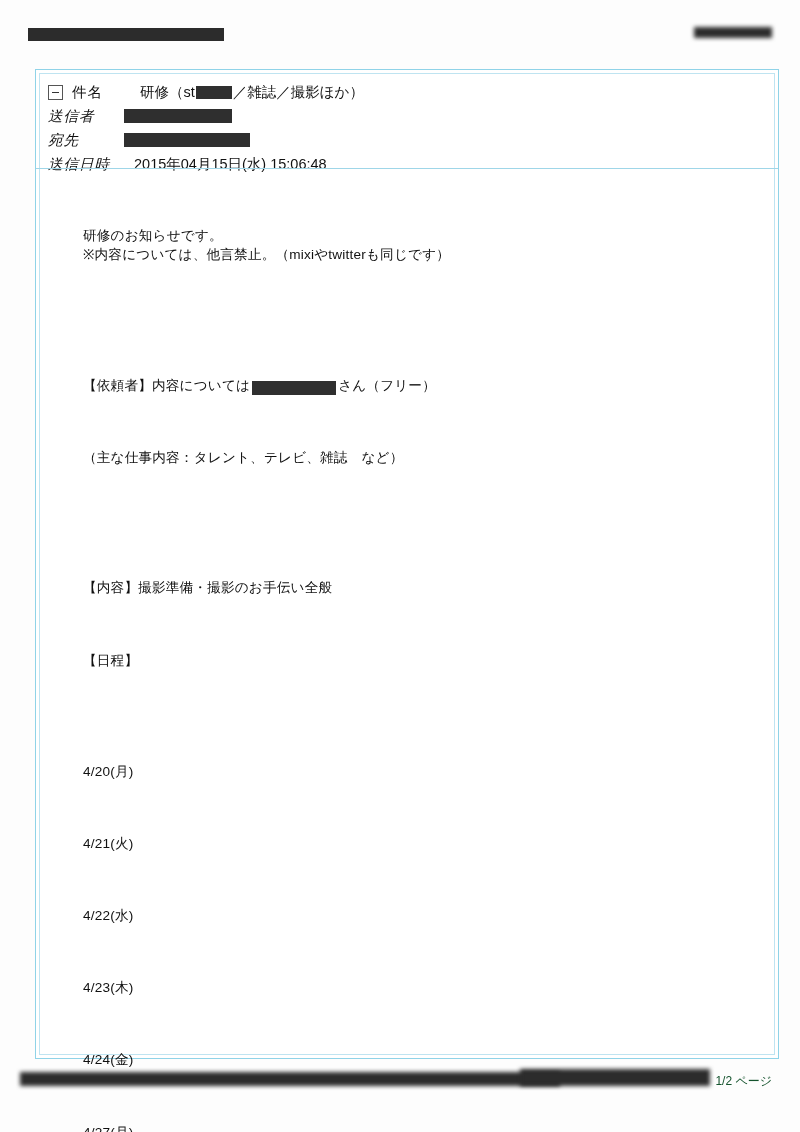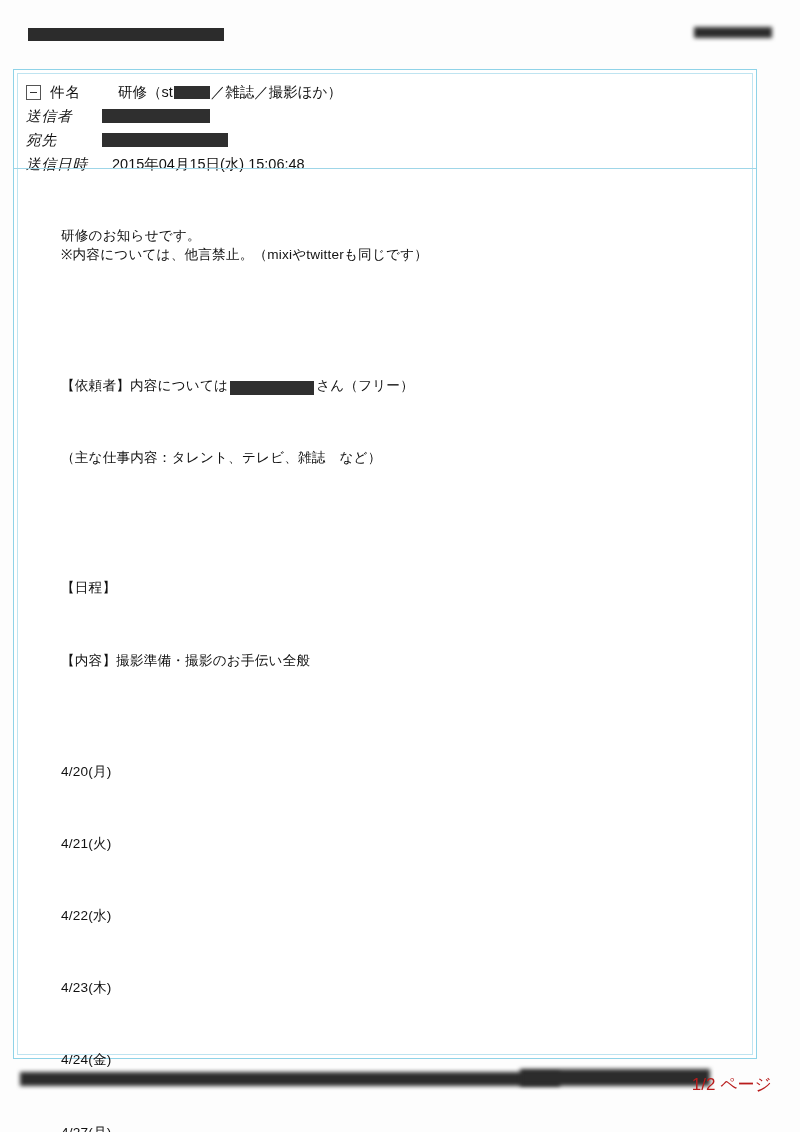--- a/index.html
+++ b/index.html
@@ -42,21 +42,21 @@
     position: absolute;
     left: 694px;
     top: 27px;
     width: 78px;
     height: 11px;
   }
 
   
   .mail-frame {
     position: absolute;
-    left: 13px;
+    left: 35px;
     top: 69px;
     width: 744px;
     height: 990px;
     border: 1px solid #8fd3e8;
     background: #ffffff;
     box-sizing: border-box;
   }
   .mail-frame-inner {
     position: absolute;
     inset: 3px;
@@ -177,22 +177,22 @@
     position: absolute;
     left: 520px;
     top: 1069px;
     width: 190px;
     height: 17px;
   }
   #page-number {
     position: absolute;
     right: 28px;
     top: 1073px;
-    font-size: 17px;
-    color: #b91c1c;
+    font-size: 12px;
+    color: #14532d;
   }
 </style>
 </head>
 <body>
 
 <div class="page">
 
   <div class="redact" id="top-bar-left"></div>
   <div class="redact soft" id="top-bar-right"></div>
 
@@ -225,22 +225,22 @@
 
     <div class="hdr-sep" id="sep-1"></div>
 
     <div class="body">
       <p class="blk">研修のお知らせです。
 ※内容については、他言禁止。（mixiやtwitterも同じです）</p>
       <div class="gap"></div>
       <p class="blk"><span>【依頼者】内容については</span><span class="redact-inline" id="requester-redact"></span><span>さん（フリー）</span></p>
       <p class="blk">（主な仕事内容：タレント、テレビ、雑誌　など）</p>
       <div class="gap"></div>
+      <p class="blk">【内容】撮影準備・撮影のお手伝い全般</p>
       <p class="blk">【日程】</p>
-      <p class="blk">【内容】撮影準備・撮影のお手伝い全般</p>
       <div>
         <p class="blk">4/20(月)</p>
         <p class="blk">4/21(火)</p>
         <p class="blk">4/22(水)</p>
         <p class="blk">4/23(木)</p>
         <p class="blk">4/24(金)</p>
         <p class="blk">4/27(月)</p>
         
         
         

